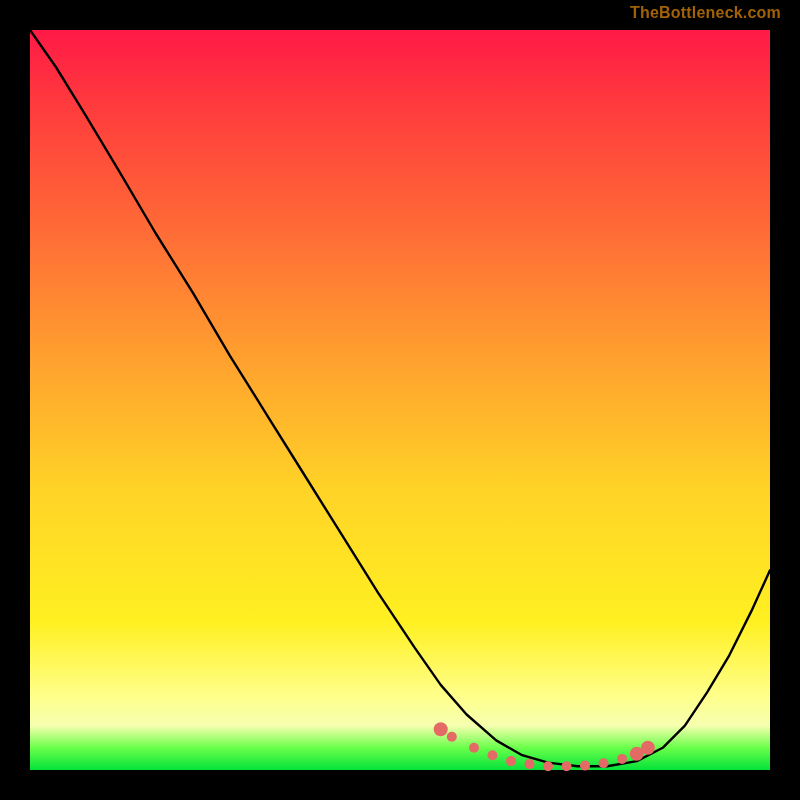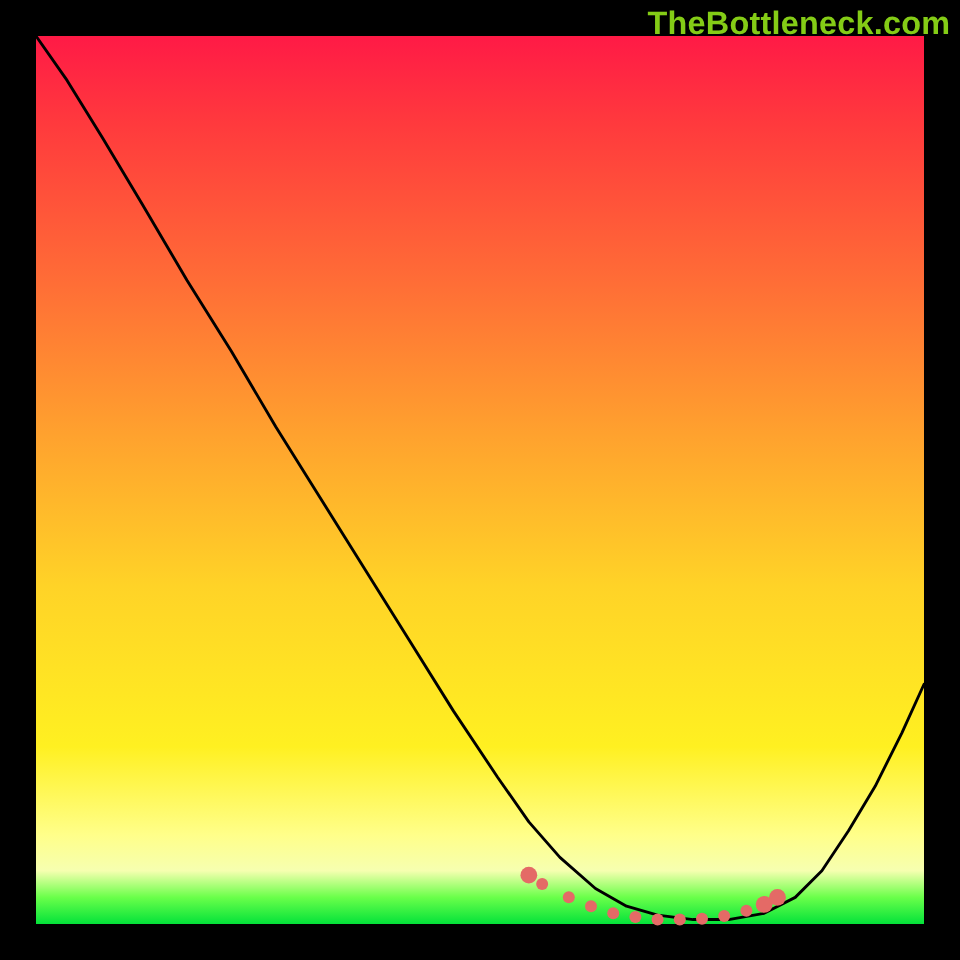--- a/index.html
+++ b/index.html
@@ -6,25 +6,25 @@
   html, body { width: 800px; height: 800px; background: #000; overflow: hidden; }
   .frame {
     position: relative;
     width: 800px;
     height: 800px;
     background: #000;
   }
   .watermark {
     position: absolute;
     top: 4px;
-    right: 8px;
+    right: 19px;
     font-family: Arial, Helvetica, sans-serif;
-    font-size: 27px;
+    font-size: 16px;
     font-weight: 600;
-    color: #84cc16;
+    color: #a16207;
     letter-spacing: 0.2px;
   }
   
   .plot {
     position: absolute;
     left: 30px;
     top: 30px;
     width: 740px;
     height: 740px;
     

